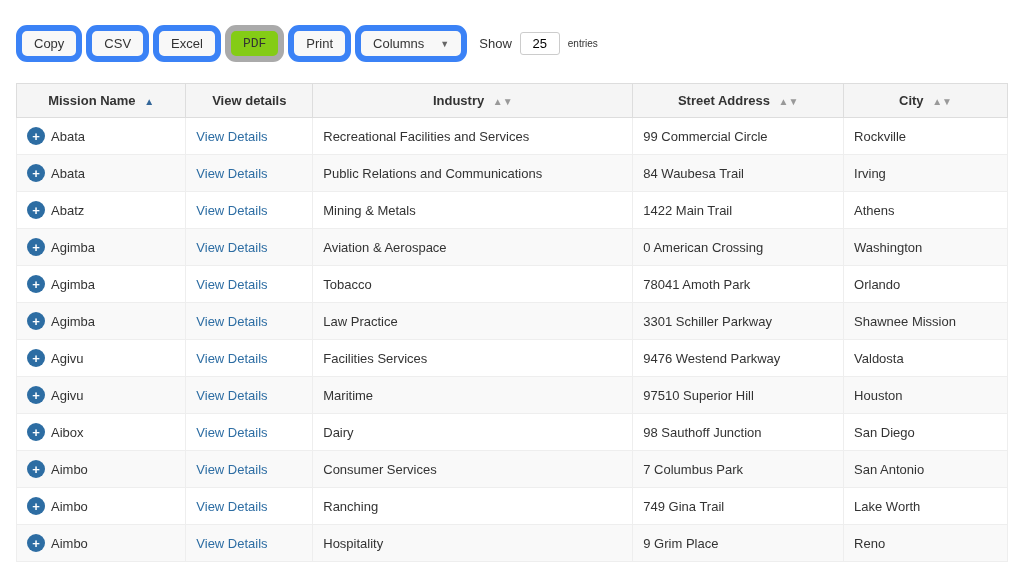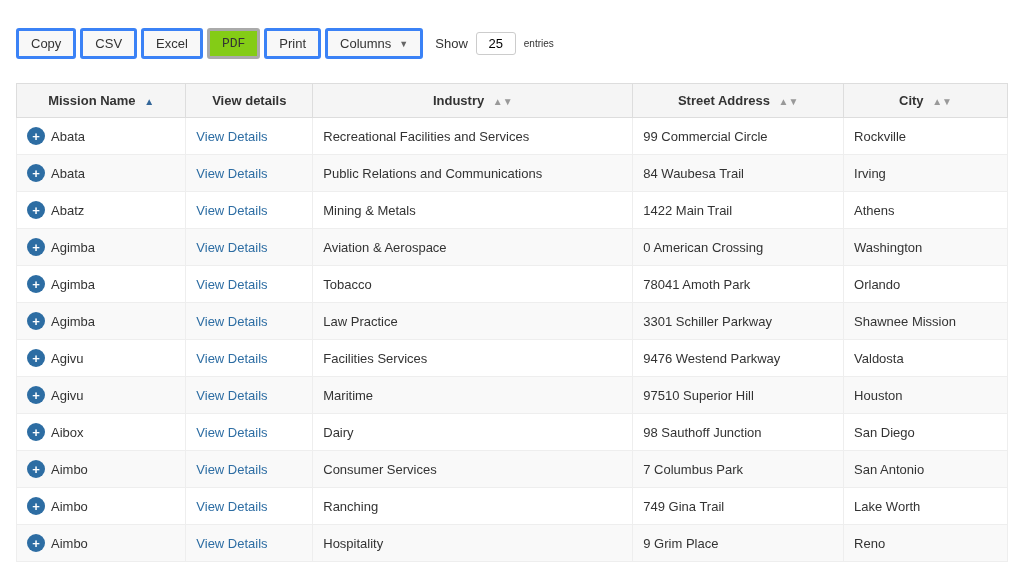--- a/index.html
+++ b/index.html
@@ -15,23 +15,23 @@
     }
     .toolbar {
       display: flex;
       align-items: center;
       gap: 4px;
       margin-bottom: 12px;
       flex-wrap: wrap;
     }
     .toolbar-btn {
       padding: 5px 12px;
-      border: 3px solid #3b82f6;
+      border: 6px solid #3b82f6;
       background: #f8f8f8;
-      border-radius: 3px;
+      border-radius: 11px;
       cursor: pointer;
       font-size: 13px;
       color: #333;
       text-align: right;
     }
     .toolbar-btn.active-btn {
       background: #84cc16;
       border-color: #aaa;
       font-family: Liberation Mono, monospace;
     }
@@ -126,21 +126,21 @@
       cursor: pointer;
     }
     .view-details-link {
       color: #2d6da3;
       text-decoration: none;
       cursor: pointer;
     }
     .columns-btn {
       display: flex;
       align-items: center;
-      gap: 8px;
+      gap: 16px;
     }
     .col-arrow {
       font-size: 9px;
       color: #666;
     }
   </style>
 </head>
 <body>
 
 <div class="container">

